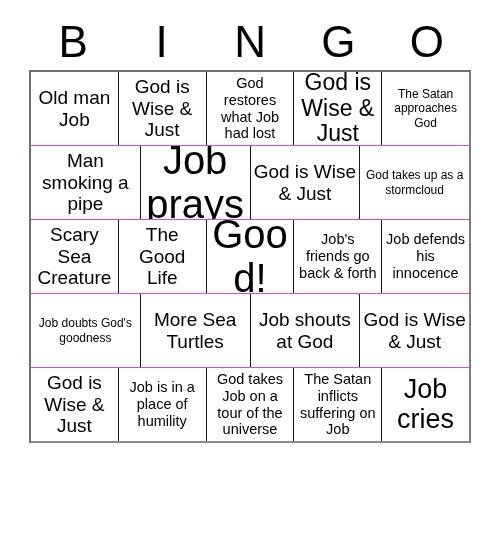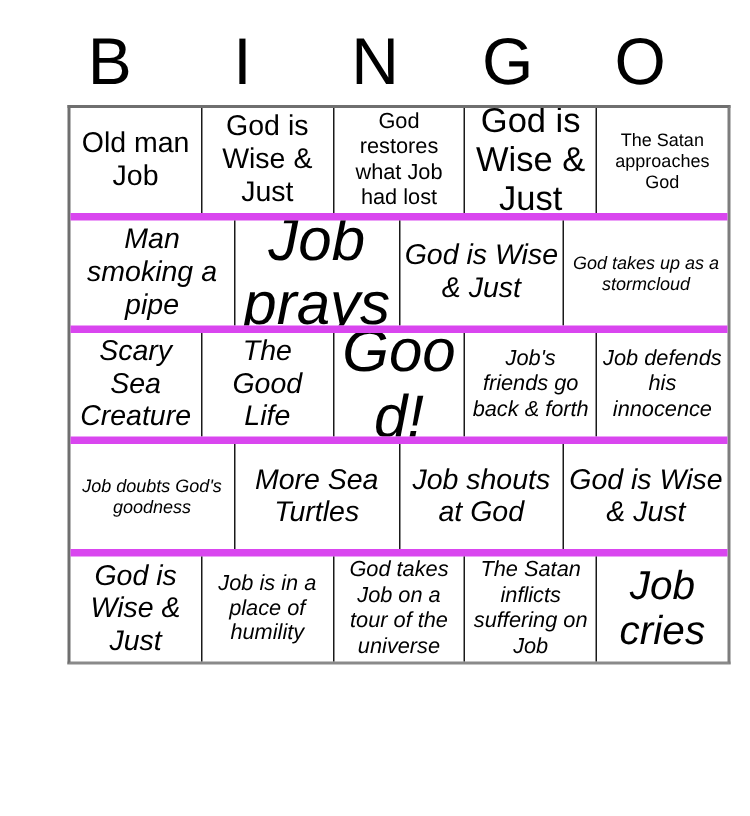--- a/index.html
+++ b/index.html
@@ -53,30 +53,28 @@
     width: 442px;
     height: 373px;
     box-sizing: border-box;
     border-top: 2px solid #6f6f6f;
     border-left: 2px solid #6f6f6f;
     border-right: 2px solid #7d7d7d;
     border-bottom: 2px solid #8a8a8a;
     background: #ffffff;
     display: flex;
     flex-direction: column;
-    margin-left: 16px;
   }
   .grid-row {
     flex: 1 1 0;
     display: flex;
     min-height: 0;
   }
   .grid-row + .grid-row {
-    border-top: 5px solid #d946ef;
-    font-style: italic;
+    border-top: 1px solid #d946ef;
   }
   .cell {
     flex: 1 1 0;
     min-width: 0;
     box-sizing: border-box;
     display: flex;
     align-items: center;
     justify-content: center;
     text-align: center;
     padding: 2px 3px;

